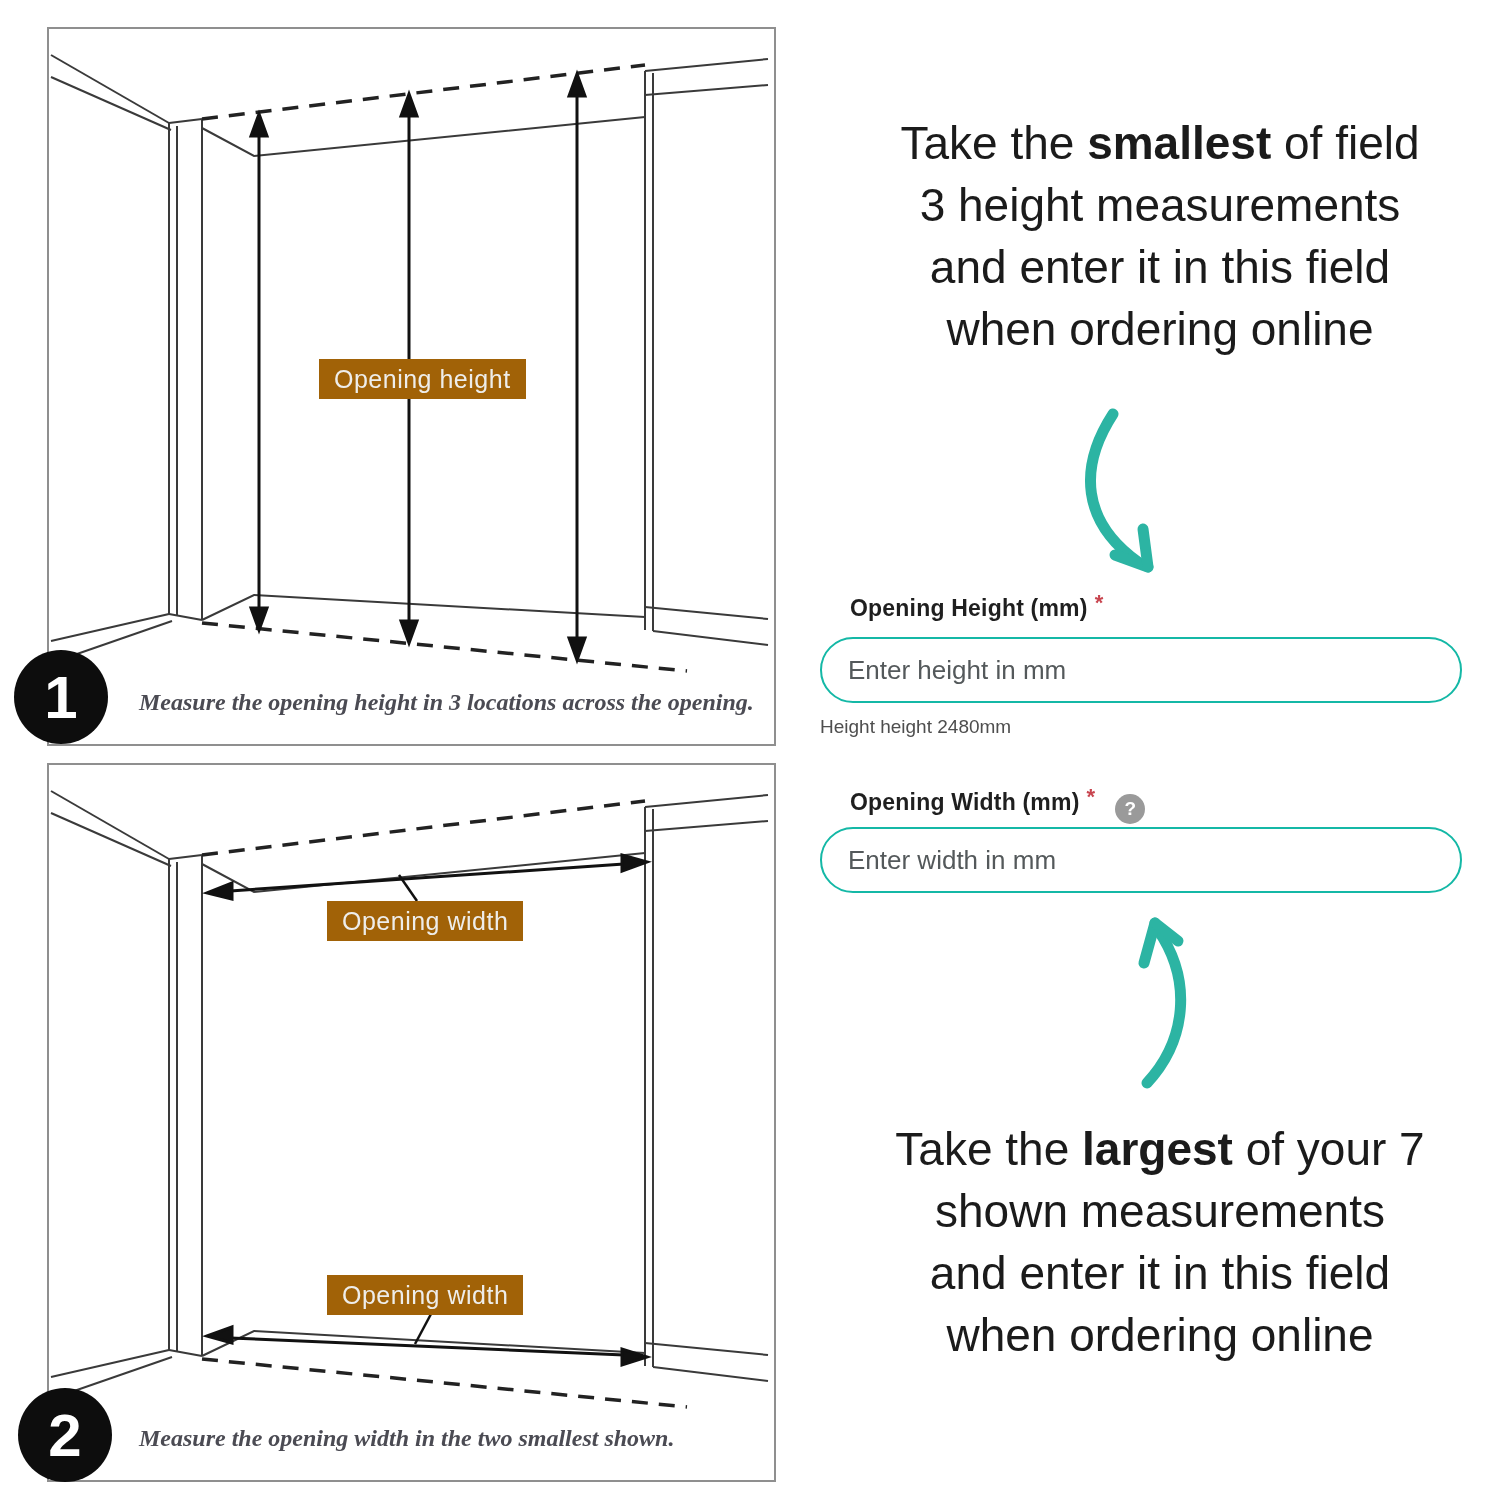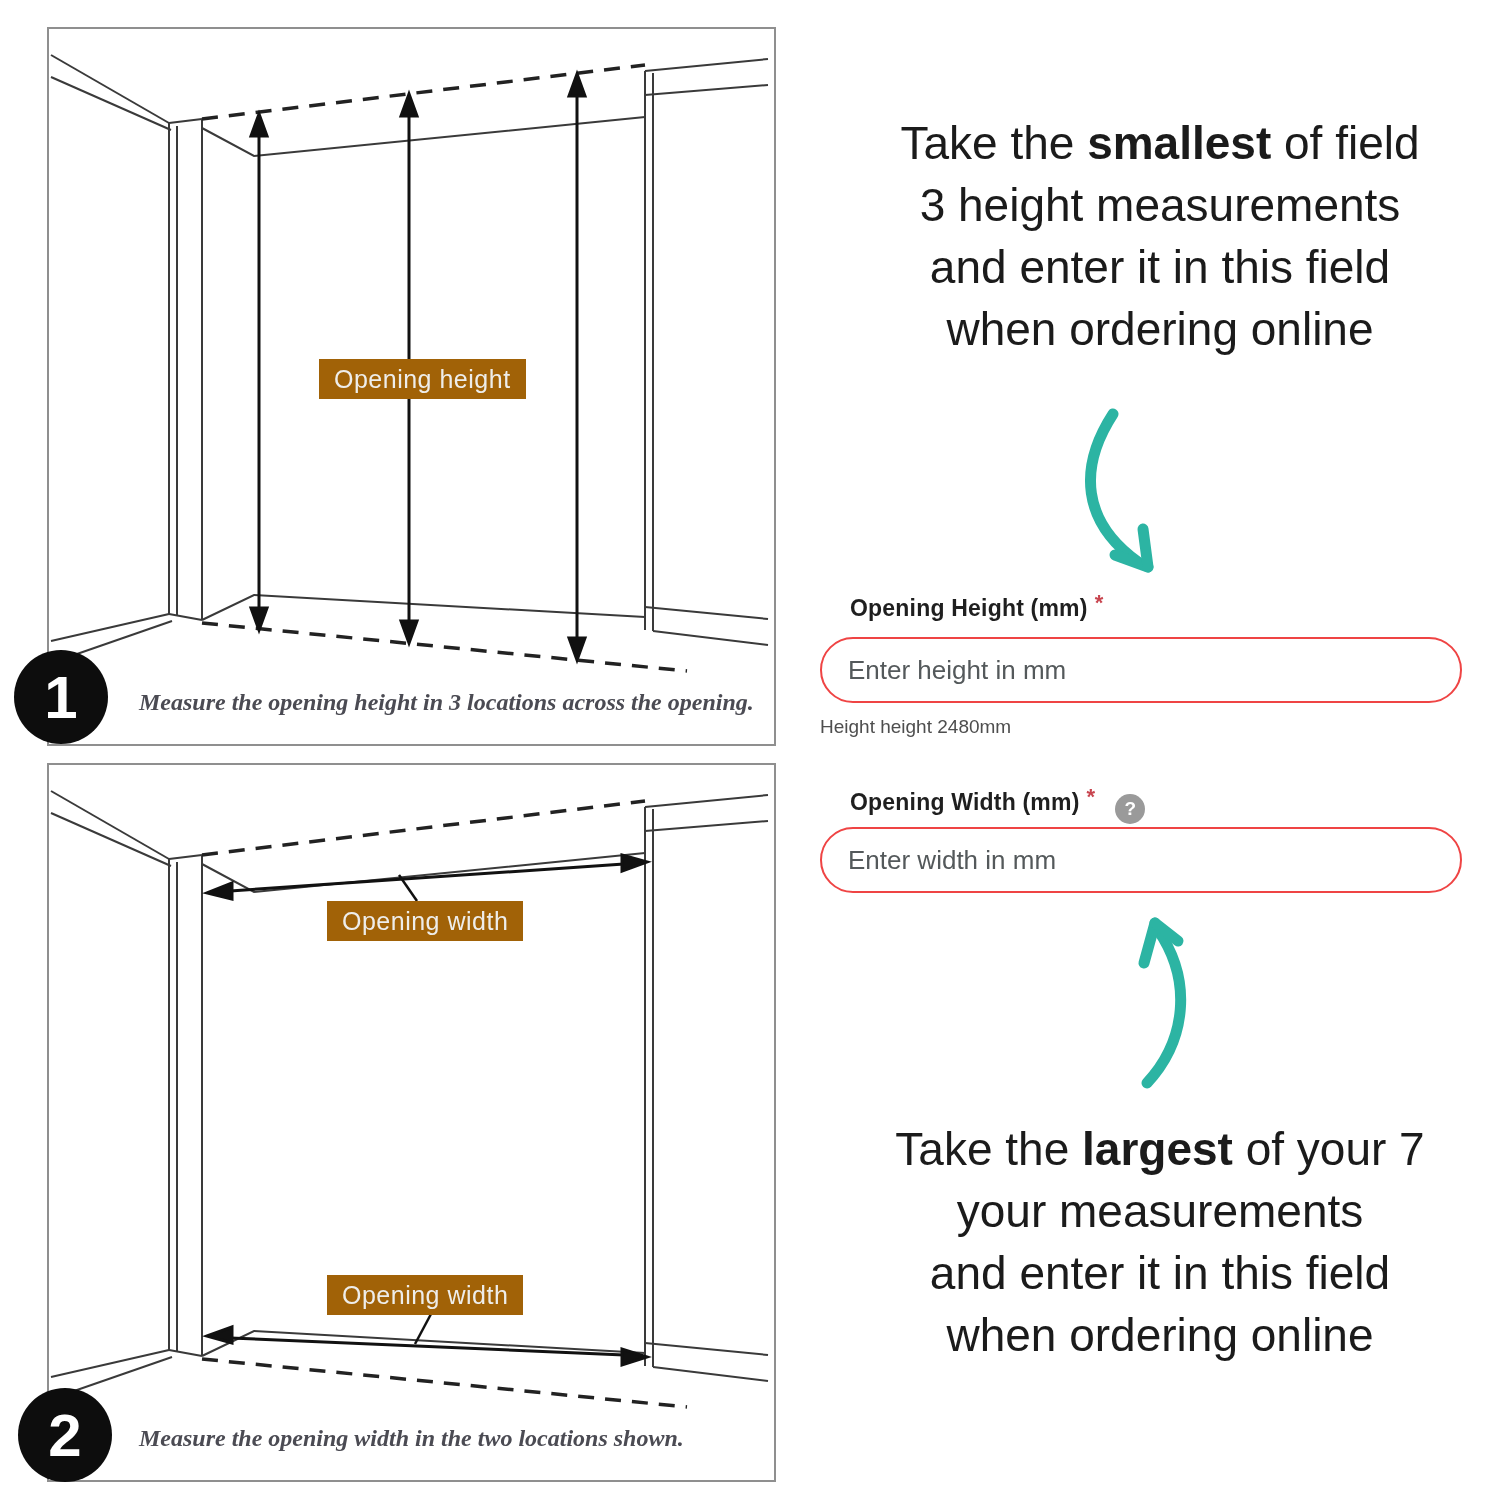--- a/index.html
+++ b/index.html
@@ -31,21 +31,21 @@
 
   
   .field-label{position:absolute;left:850px;font-size:23px;font-weight:700;color:#1f1f1f;letter-spacing:.2px;}
   .field-label .req{color:#c8454f;font-size:22px;vertical-align:6px;margin-left:7px;font-weight:700;}
   .field-label.height{top:590px;}
   .field-label.width{top:784px;}
   .help-badge{display:inline-block;width:30px;height:30px;border-radius:50%;background:#9a9a9a;color:#ffffff;
     font-size:19px;font-weight:700;text-align:center;line-height:30px;vertical-align:-5px;margin-left:20px;cursor:pointer;}
 
   .text-input{position:absolute;left:820px;width:642px;height:66px;box-sizing:border-box;
-    border:2px solid #ef4444;border-radius:33px;background:#ffffff;
+    border:2px solid #14b8a6;border-radius:33px;background:#ffffff;
     font-family:"Liberation Sans",sans-serif;font-size:26px;color:#3f4445;padding:0 26px;outline:none;}
   .text-input::placeholder{color:#54595b;opacity:1;}
   .text-input.height{top:637px;}
   .text-input.width{top:827px;}
 
   .helper-note{position:absolute;left:820px;top:716px;font-size:19px;color:#4e4e4e;}
 
   .curved-arrow{position:absolute;}
 </style>
 </head>
@@ -124,21 +124,21 @@
         <polygon points="598,97 573,90 573,106"></polygon>
       <path d="M181,573 L575,590" fill="none"></path>
       <polygon points="158,571 183,562 183,578"></polygon>
         <polygon points="598,592 573,584 573,600"></polygon>
       <path d="M350,110 L368,136" fill="none" stroke-width="2.5"></path>
       <path d="M382,549 L366,579" fill="none" stroke-width="2.5"></path>
     </g>
   </svg>
   <div class="diagram-label" style="left:278px;top:136px;">Opening width</div>
   <div class="diagram-label" style="left:278px;top:510px;">Opening width</div>
-  <div class="diagram-caption">Measure the opening width in the two locations shown.</div>
+  <div class="diagram-caption">Measure the opening width in the two smallest shown.</div>
 </div>
 <div class="step-badge two">2</div>
 
 <div class="note top">
   <div><span>Take the </span><span class="b">smallest</span><span> of field</span></div>
   <div><span>3 height measurements</span></div>
   <div><span>and enter it in this field</span></div>
   <div><span>when ordering online</span></div>
 </div>
 
@@ -164,16 +164,16 @@
 <svg class="curved-arrow" style="left:1100px;top:905px;" width="125" height="195" viewBox="0 0 125 195">
   <g stroke="#2cb4a3" stroke-width="11" fill="none" stroke-linecap="round">
     <path d="M47,178 C86,136 93,76 58,25"></path>
     <path d="M55,18 L44,58"></path>
     <path d="M55,18 L78,36"></path>
   </g>
 </svg>
 
 <div class="note bottom">
   <div><span>Take the </span><span class="b">largest</span><span> of your 7</span></div>
-  <div><span>your measurements</span></div>
+  <div><span>shown measurements</span></div>
   <div><span>and enter it in this field</span></div>
   <div><span>when ordering online</span></div>
 </div>
 
 </body></html>

